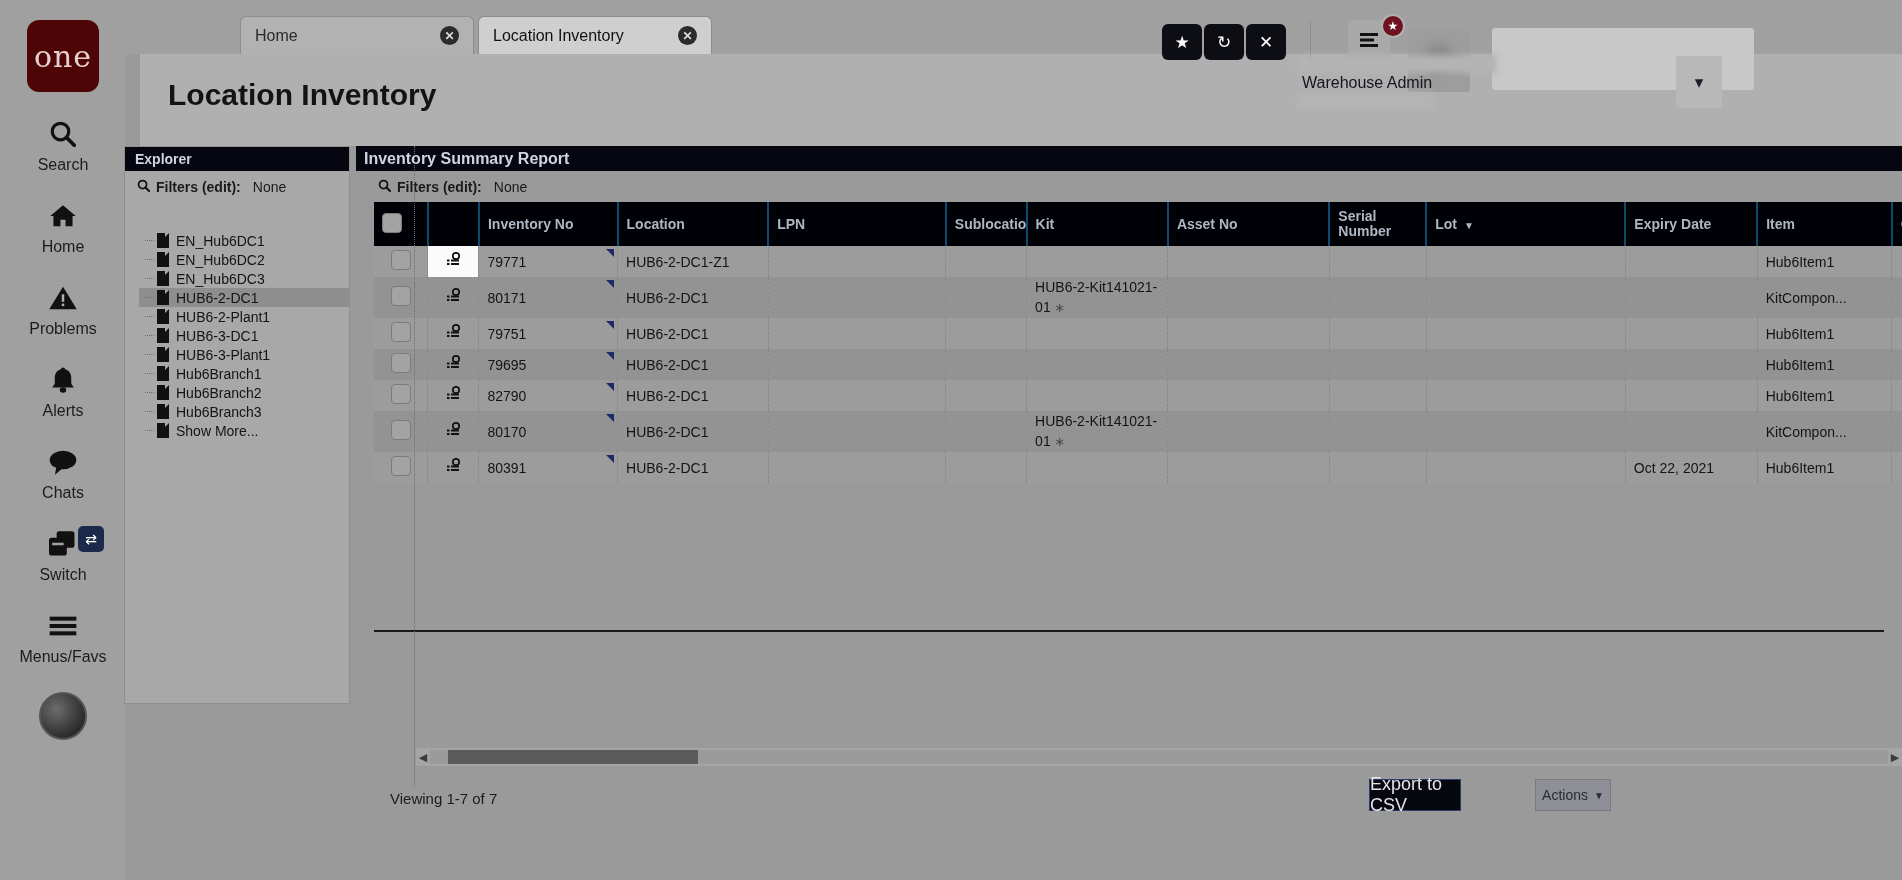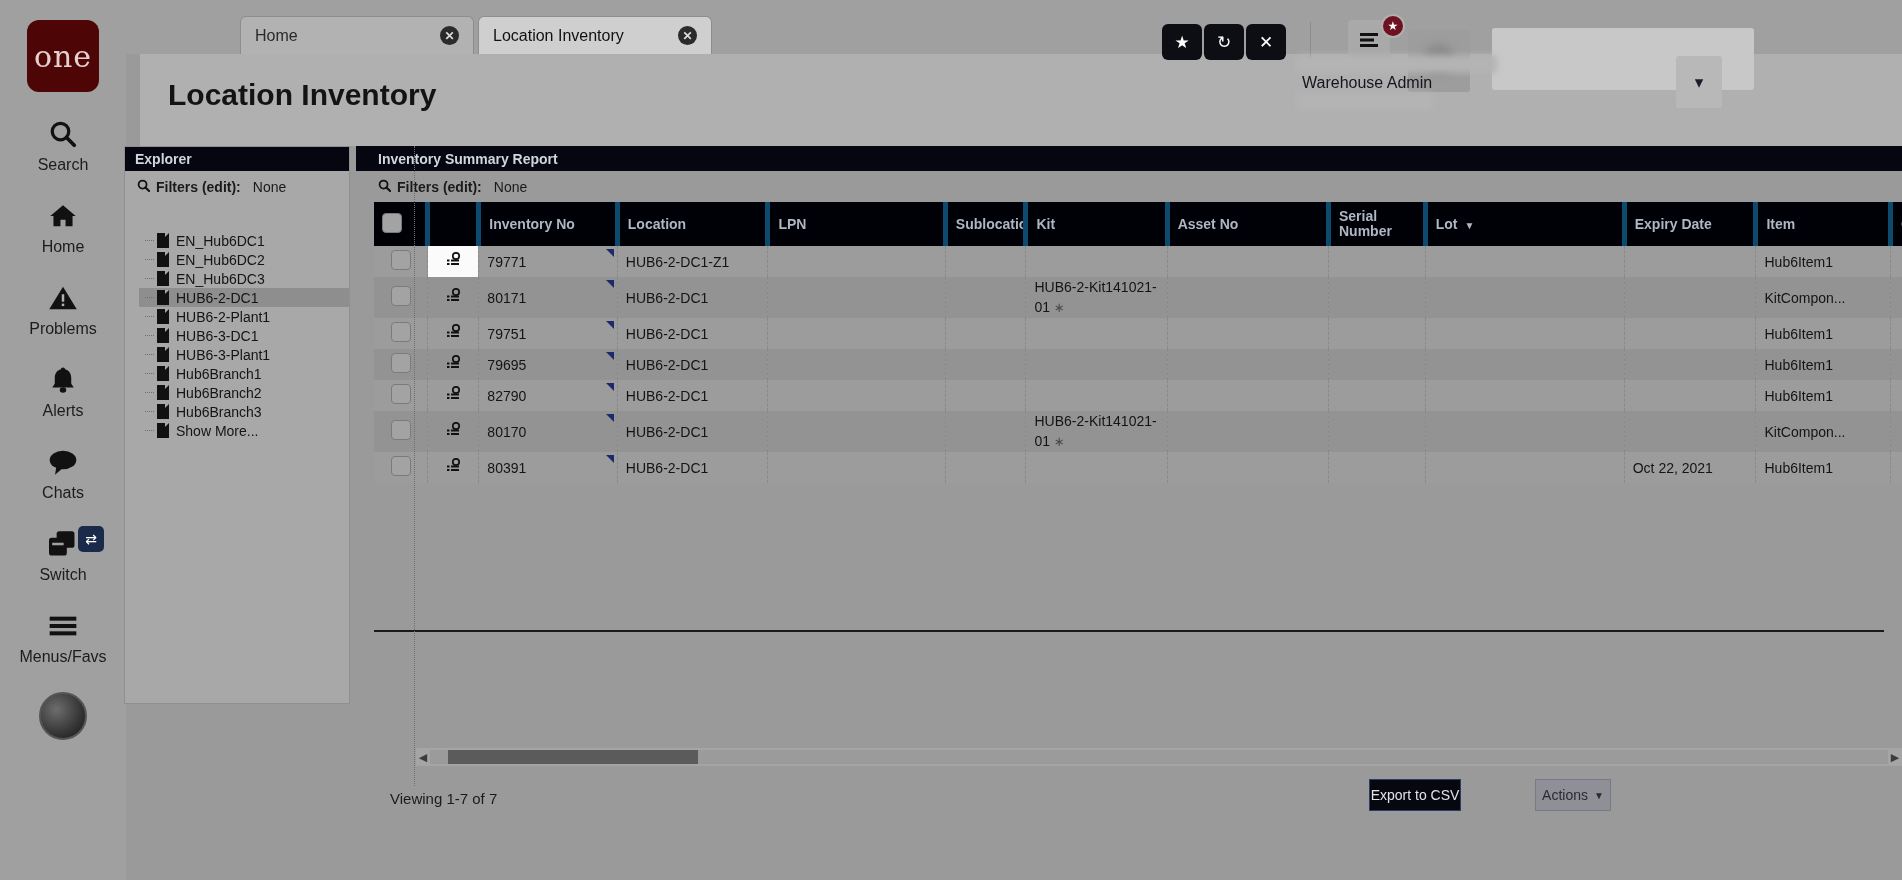--- a/index.html
+++ b/index.html
@@ -165,43 +165,43 @@
     content: ""; position: absolute; right: 0; top: 0;
     border-left: 4px solid #a8a8a8; border-bottom: 4px solid transparent;
   }
 
   
   #report {
     position: absolute; left: 356px; top: 146px; width: 1546px; height: 558px;
   }
   #report-title {
     height: 25px; background: #060610; color: #cfd6de;
-    font-size: 14px; font-weight: bold;
-    display: flex; align-items: center; padding-left: 22px;
+    font-size: 16px; font-weight: bold;
+    display: flex; align-items: center; padding-left: 8px;
   }
   #report-filter {
     display: flex; align-items: center; gap: 6px;
     padding: 8px 0 6px 22px; font-size: 14px; color: #1a1a1a;
   }
   #report-filter .filter-label { font-weight: bold; }
   #report-filter .filter-value { margin-left: 6px; font-weight: normal; }
 
   #grid-wrap {
     position: absolute; left: 18px; top: 56px; width: 1528px; height: 428px;
     overflow: hidden;
   }
   table#grid {
     border-collapse: collapse; table-layout: fixed; width: 1640px;
     font-size: 14px;
   }
   table#grid thead th {
     background: #000007; color: #aeb7c2;
     font-size: 14px; font-weight: bold; text-align: left;
     vertical-align: middle; height: 44px; padding: 0 8px;
-    border-right: 5px solid #0c4a6e;
+    border-right: 2px solid #0c4a6e;
     overflow: hidden; white-space: nowrap;
   }
   table#grid thead th.wrap { white-space: normal; line-height: 15px; }
   table#grid tbody td {
     height: 31px; padding: 0 8px; color: #141414;
     border-right: 1px dashed #8a8a8a;
     vertical-align: middle; overflow: hidden;
   }
   tr.row-a td { background: #9c9c9c; }
   tr.row-b td { background: #939393; }
@@ -243,21 +243,21 @@
 
   
   #viewing-text {
     position: absolute; left: 390px; top: 790px;
     font-size: 15px; color: #1b1b1b;
   }
   #btn-export {
     position: absolute; left: 1369px; top: 779px; width: 92px; height: 32px;
     background: #070710; color: #e3e3e8; border: 1px solid #2b3d6b;
     display: flex; align-items: center; justify-content: center;
-    font-size: 14px; cursor: pointer;
+    font-size: 18px; cursor: pointer;
   }
   #btn-actions {
     position: absolute; left: 1535px; top: 779px; width: 76px; height: 32px;
     background: #8f8f98; color: #2a2a35; border: 1px solid #7a7a86;
     display: flex; align-items: center; justify-content: center; gap: 6px;
     font-size: 14px; cursor: pointer;
   }
   #btn-actions .caret { font-size: 10px; }
 
   

